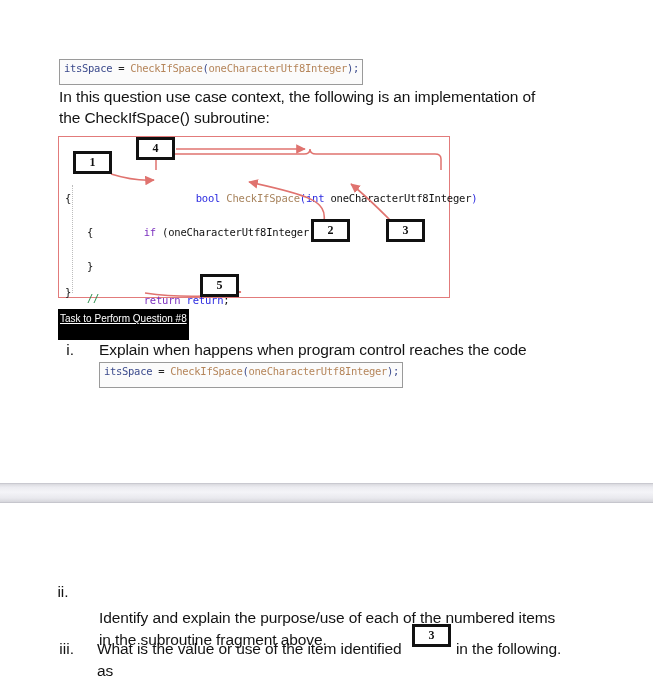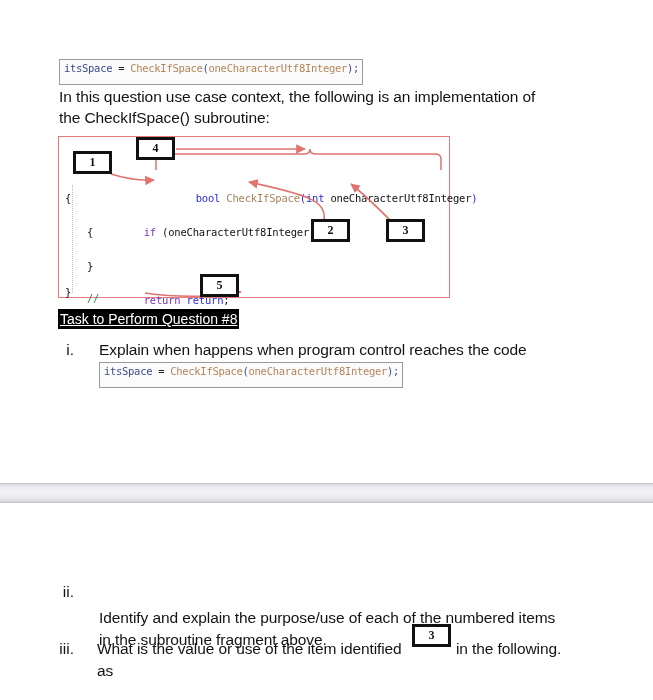--- a/index.html
+++ b/index.html
@@ -80,23 +80,23 @@
     align-items:center;
     justify-content:center;
     z-index:5;
   }
 
   
   .hl-head{
     position:absolute;
     background:#000;
     color:#fff;
-    font-size:14px;
+    font-size:10px;
     line-height:18px;
-    padding:1px 2px 1px 2px;
+    padding:1px 2px 12px 2px;
     text-decoration:underline;
     white-space:nowrap;
   }
 
   
   .li-num{
     position:absolute;
     font-size:15.5px;
     line-height:21px;
     color:#131313;
@@ -192,21 +192,21 @@
 
   <div class="li-num" style="left:52px;top:339px;width:22px;">i.</div>
   <div class="li-txt" style="left:99px;top:339px;width:450px;">Explain when happens when program control reaches the code line:</div>
 
   <div class="codechip" style="left:99px;top:362px;">
     <span class="tok-var">itsSpace</span><span class="tok-op"> = </span><span class="tok-fn">CheckIfSpace</span><span class="tok-punc">(</span><span class="tok-arg">oneCharacterUtf8Integer</span><span class="tok-punc">);</span>
   </div>
 
   <div class="pagebreak" style="top:483px;height:18px;"></div>
 
-  <div class="li-num" style="left:52px;top:581px;width:22px;">ii.</div>
+  <div class="li-num" style="left:52px;top:581px;width:22px;text-align:center;">ii.</div>
   <div class="li-txt" style="left:99px;top:607px;width:472px;">Identify and explain the purpose/use of each of the numbered items in the subroutine fragment above.</div>
 
   <div class="li-num" style="left:48px;top:638px;width:26px;">iii.</div>
   <div class="li-txt" style="left:97px;top:638px;width:320px;">What is the value or use of the item identified as</div>
   <div class="numbox" style="left:412px;top:624px;width:39px;height:23px;">3</div>
   <div class="li-txt" style="left:456px;top:638px;width:180px;">in the following.</div>
 
 </div>
 
 </body></html>

